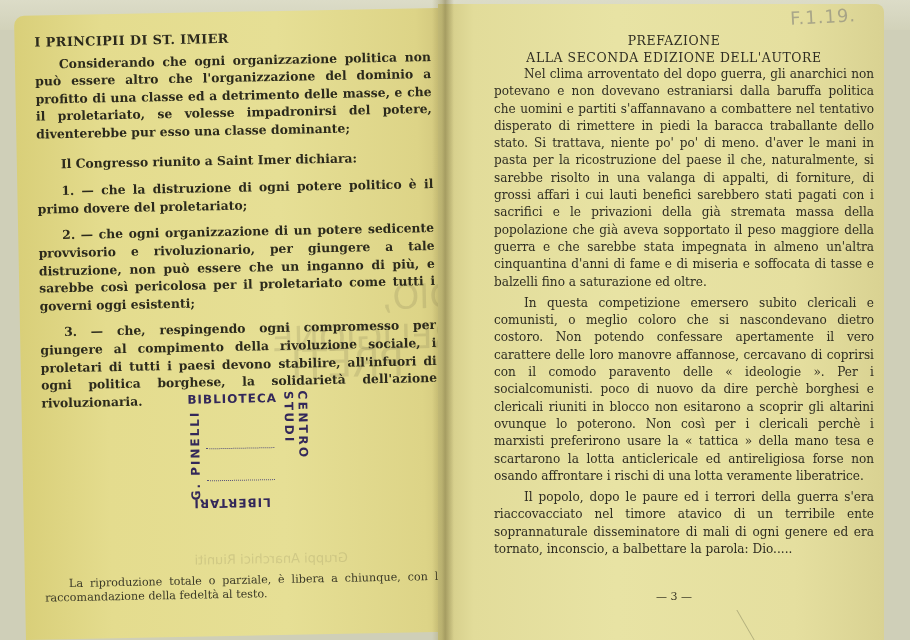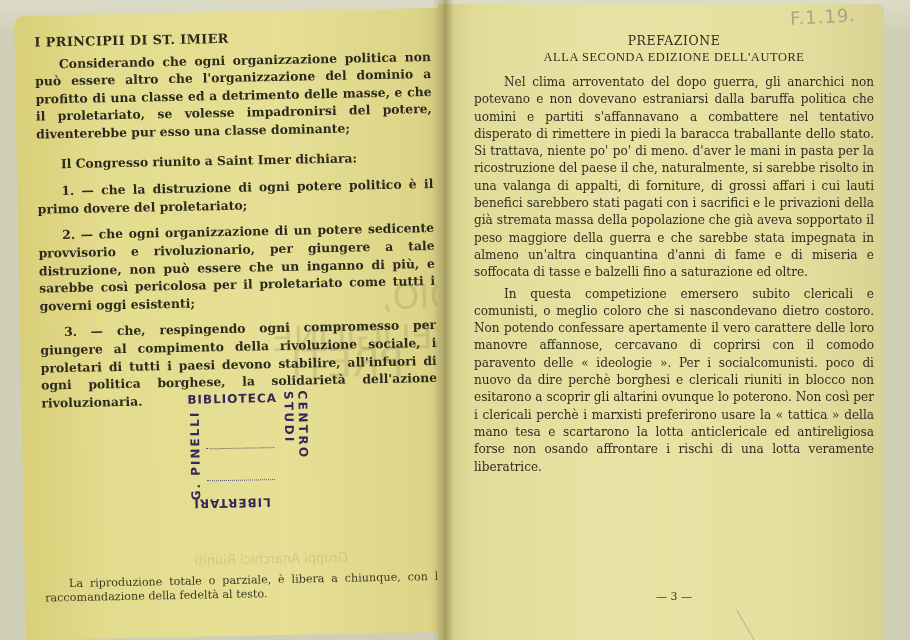--- a/index.html
+++ b/index.html
@@ -83,22 +83,22 @@
 
   
   .right-content {
     position: absolute; left: 36px; top: 28px; width: 400px;
     font-family: "DejaVu Serif", serif;
     color: #2f2d22;
     font-size: 12.1px;
     line-height: 17.3px;
   }
   .right-heading { text-align: center; font-size: 12.4px; letter-spacing: 0.6px; line-height: 17px; }
-  .right-heading.sub { margin-bottom: 8px; font-family: Liberation Serif, serif; }
-  .right-para { text-align: justify; text-indent: 30px; margin-bottom: 4px; }
+  .right-heading.sub { margin-bottom: 0; }
+  .right-para { text-align: justify; text-indent: 30px; margin-bottom: 4px; margin-left: 20px; }
   .call-number {
     position: absolute; left: 790px; top: 6px;
     color: rgba(120,120,120,0.55);
     font-family: "DejaVu Sans", sans-serif; font-size: 18px; letter-spacing: 1px;
     transform: rotate(-3deg);
   }
   .page-number {
     position: absolute; left: 656px; top: 590px;
     font-family: "DejaVu Serif", serif; font-size: 11px; color: #3a3826;
   }
@@ -140,20 +140,21 @@
     <span class="ind"></span><span>La riproduzione totale o parziale, è libera a chiunque, con la raccomandazione della fedeltà al testo.</span>
   </div>
 </div>
 
 <div class="page-right">
   <div class="right-content">
     <div class="right-heading">PREFAZIONE</div>
     <div class="right-heading sub">ALLA SECONDA EDIZIONE DELL'AUTORE</div>
     <p class="right-para">Nel clima arroventato del dopo guerra, gli anarchici non potevano e non dovevano estraniarsi dalla baruffa politica che uomini e partiti s'affannavano a combattere nel tentativo disperato di rimettere in piedi la baracca traballante dello stato. Si trattava, niente po' po' di meno. d'aver le mani in pasta per la ricostruzione del paese il che, naturalmente, si sarebbe risolto in una valanga di appalti, di forniture, di grossi affari i cui lauti benefici sarebbero stati pagati con i sacrifici e le privazioni della già stremata massa della popolazione che già aveva sopportato il peso maggiore della guerra e che sarebbe stata impegnata in almeno un'altra cinquantina d'anni di fame e di miseria e soffocata di tasse e balzelli fino a saturazione ed oltre.</p>
     <p class="right-para">In questa competizione emersero subito clericali e comunisti, o meglio coloro che si nascondevano dietro costoro. Non potendo confessare apertamente il vero carattere delle loro manovre affannose, cercavano di coprirsi con il comodo paravento delle « ideologie ». Per i socialcomunisti. poco di nuovo da dire perchè borghesi e clericali riuniti in blocco non esitarono a scoprir gli altarini ovunque lo poterono. Non così per i clericali perchè i marxisti preferirono usare la « tattica » della mano tesa e scartarono la lotta anticlericale ed antireligiosa forse non osando affrontare i rischi di una lotta veramente liberatrice.</p>
+    <p class="right-para">Il popolo, dopo le paure ed i terrori della guerra s'era riaccovacciato nel timore atavico di un terribile ente soprannaturale disseminatore di mali di ogni genere ed era tornato, inconscio, a balbettare la parola: Dio.....</p>
   </div>
 </div>
 
 <div class="gutter"></div>
 
 <div class="call-number">F.1.19.</div>
 <div class="page-number">— 3 —</div>
 <div class="fold-mark"></div>
 
 </body></html>

